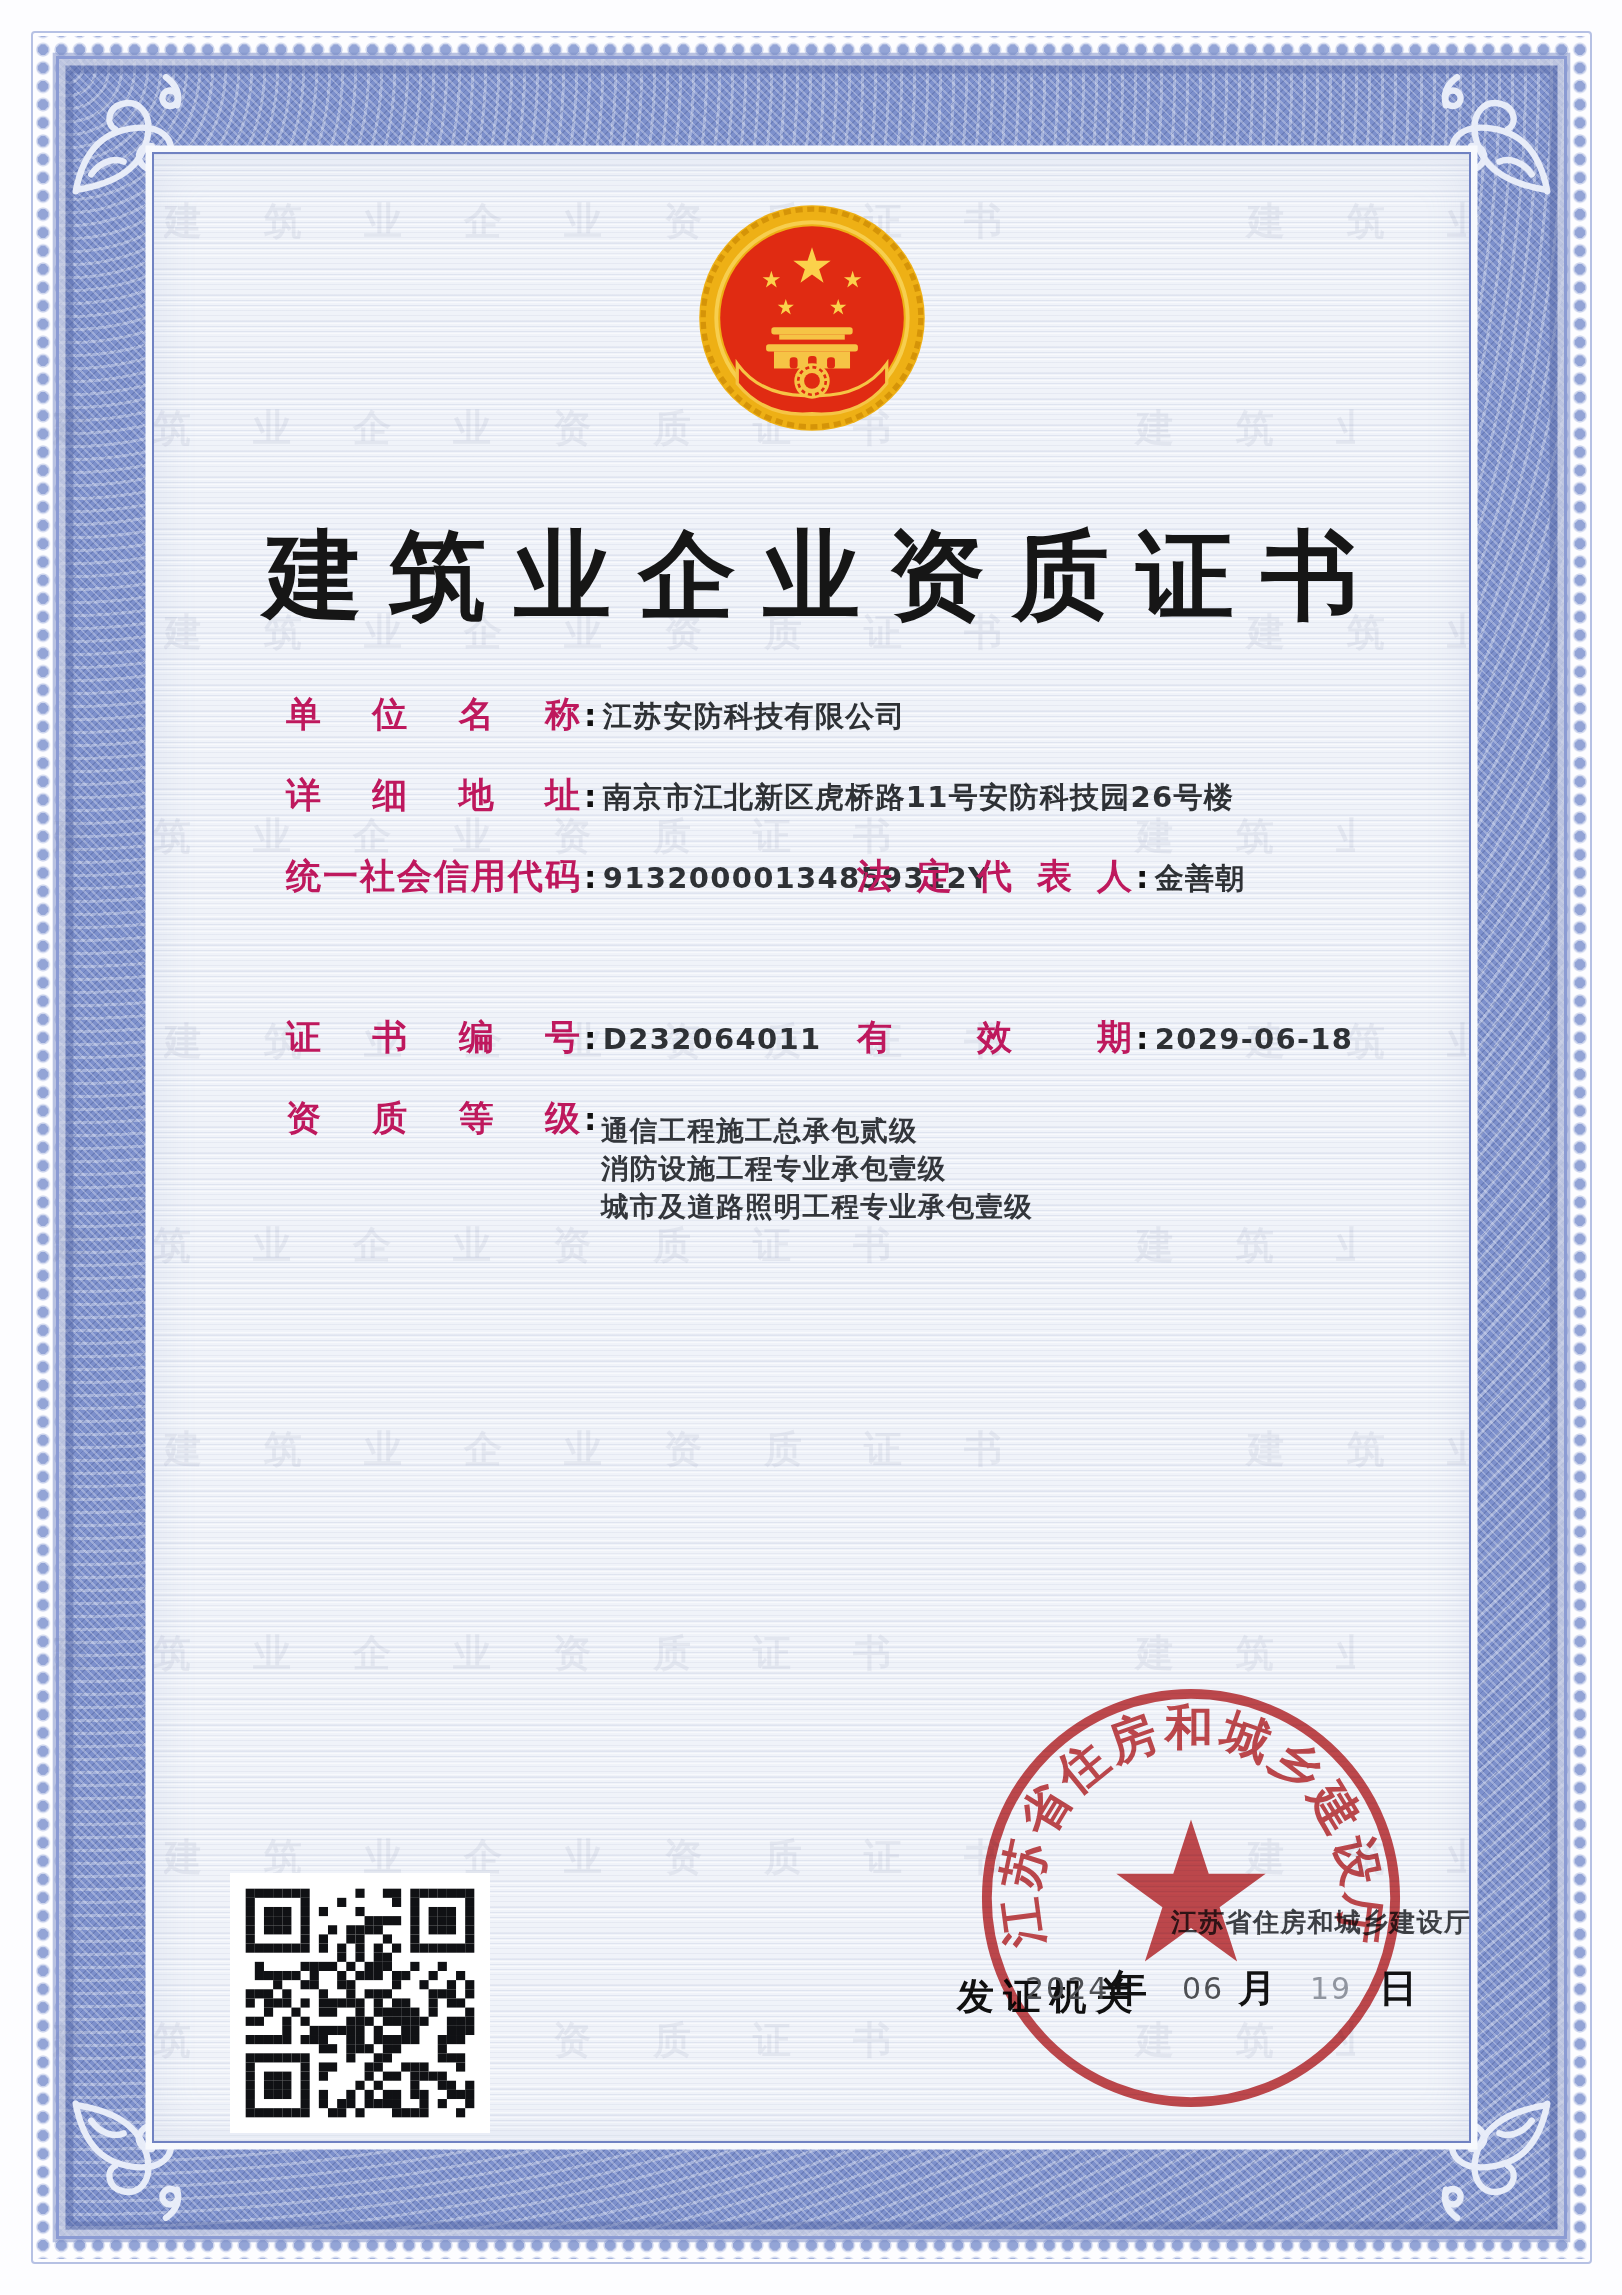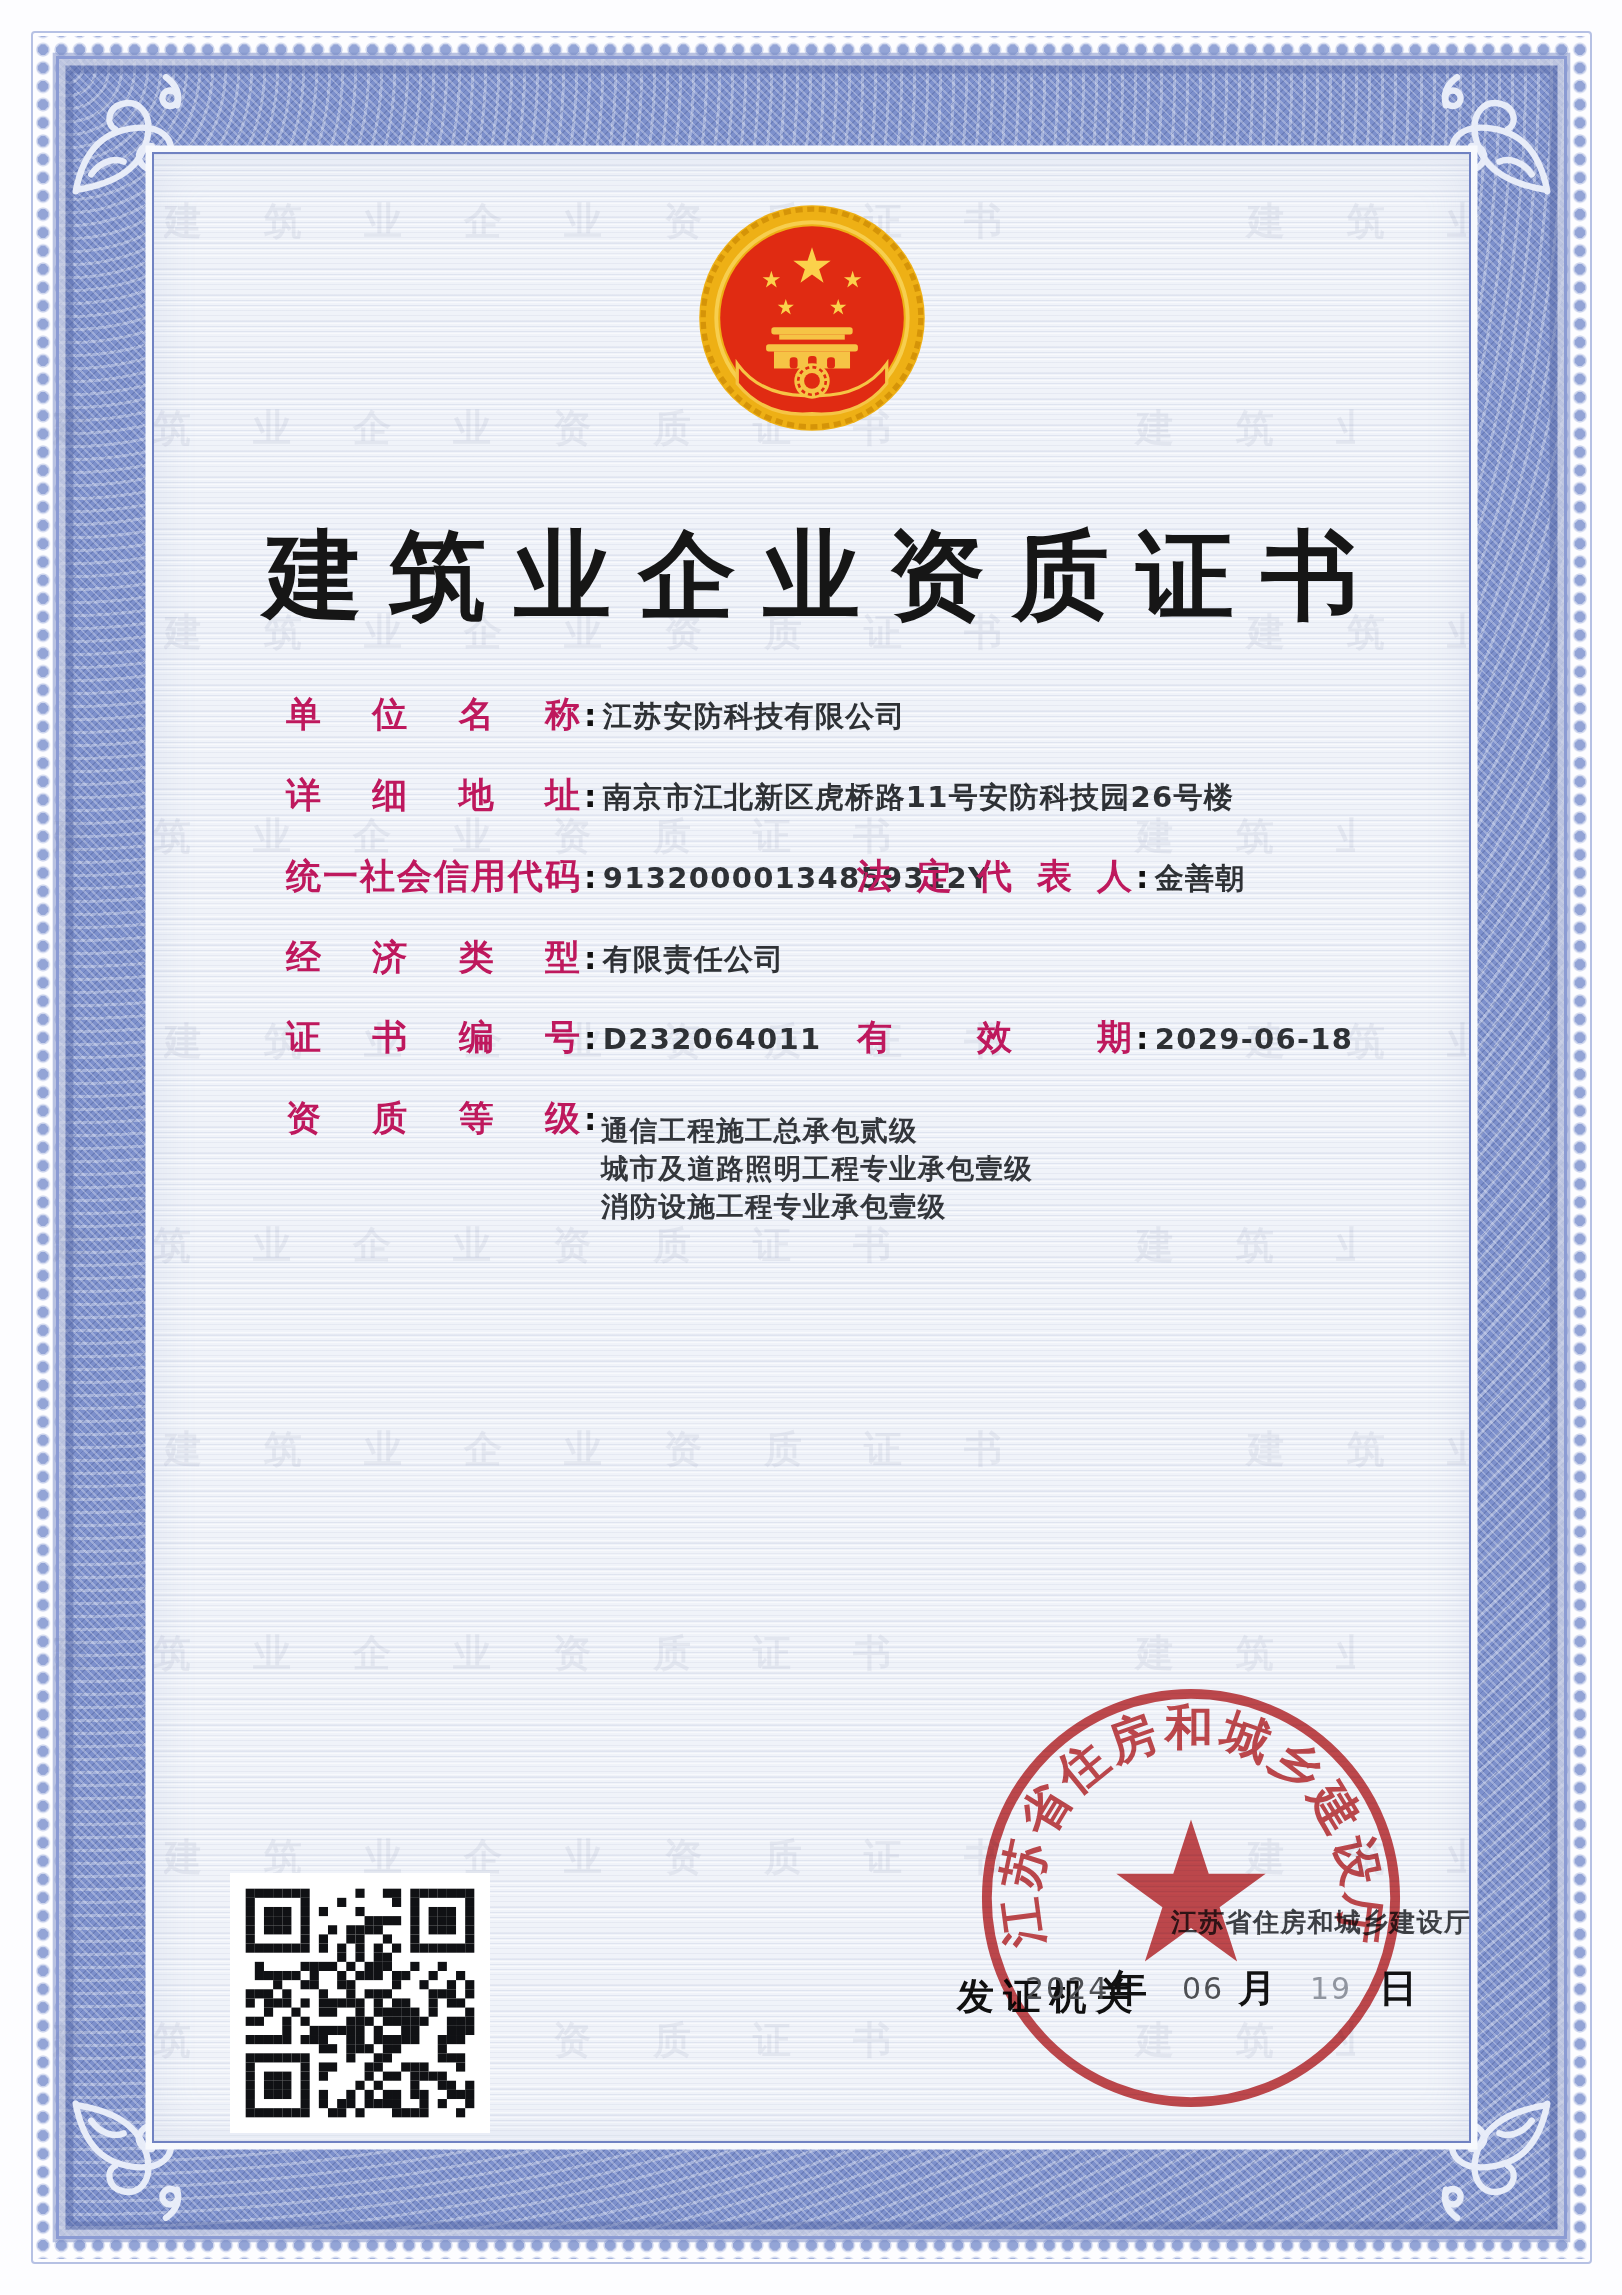--- a/index.html
+++ b/index.html
@@ -203,42 +203,39 @@
   <div class="row" style="top:853px">
     <span class="lgroup">
       <span class="lbl">统一社会信用代码</span><span class="colon">:</span><span class="val">91320000134859312Y</span>
     </span>
     <span class="rgroup">
       <span class="lbl">法定代表人</span><span class="colon">:</span><span class="val">金善朝</span>
     </span>
   </div>
 
   <div class="row" style="top:934px">
-    <span class="lgroup">
-      <span class="lbl">经济类型</span><span class="colon">:</span><span class="val">有限责任公司</span>
-    </span>
   </div>
 
   <div class="row" style="top:1014px">
     <span class="lgroup">
       <span class="lbl">证书编号</span><span class="colon">:</span><span class="val">D232064011</span>
     </span>
     <span class="rgroup">
       <span class="lbl">有效期</span><span class="colon">:</span><span class="val">2029-06-18</span>
     </span>
   </div>
 
   <div class="row" style="top:1095px;height:131px">
     <span class="lgroup">
       <span class="lbl">资质等级</span><span class="colon">:</span>
     </span>
     <ul class="quals">
       <li>通信工程施工总承包贰级</li>
+      <li>消防设施工程专业承包壹级</li>
       <li>城市及道路照明工程专业承包壹级</li>
-      <li>消防设施工程专业承包壹级</li>
     </ul>
   </div>
 
   <div class="qr-box">
     <svg id="qr-svg" width="260" height="260" viewBox="0 0 398 398">
         <g fill="#101114">
           <rect x="24" y="24" width="14" height="14"></rect>
           <rect x="38" y="24" width="14" height="14"></rect>
           <rect x="52" y="24" width="14" height="14"></rect>
           <rect x="66" y="24" width="14" height="14"></rect>

